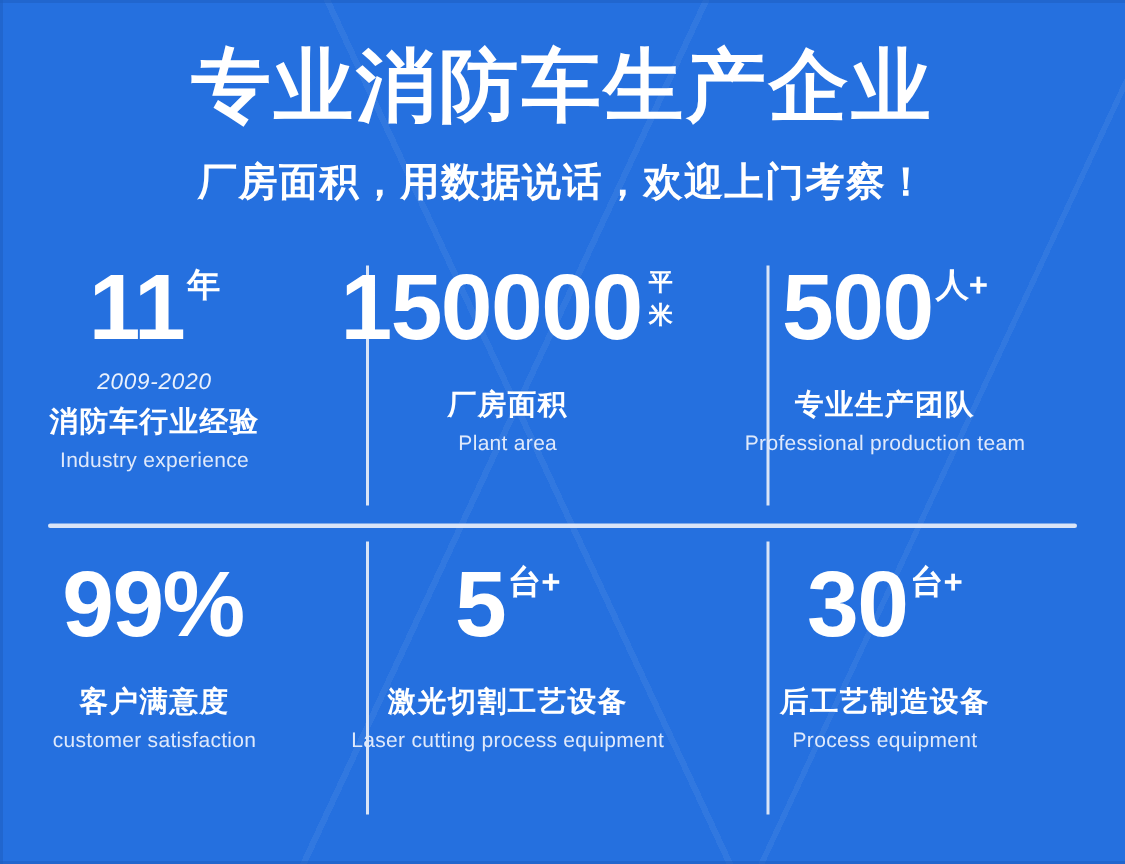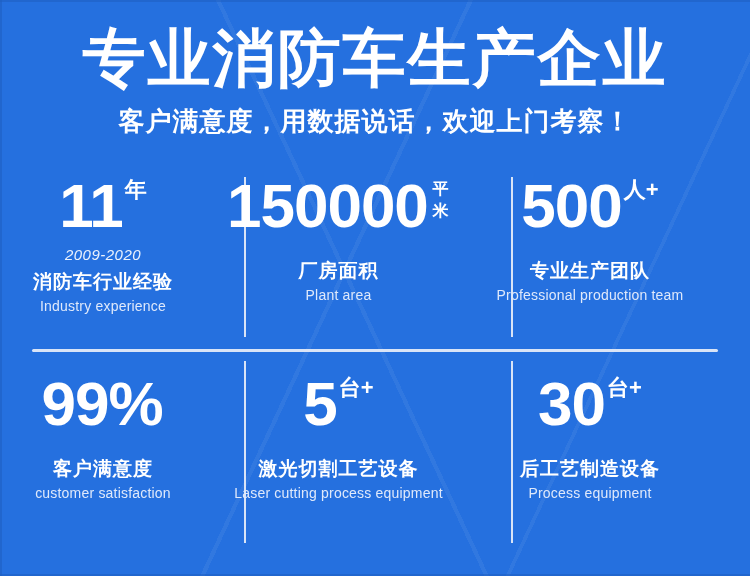--- a/index.html
+++ b/index.html
@@ -40,21 +40,21 @@
   .edge-bottom { bottom: 0; left: 0; width: 750px; height: 2px; }
   .edge-left   { top: 0; left: 0; width: 2px; height: 576px; }
 
   .head {
     position: relative;
     padding-top: 27px;
     text-align: center;
   }
   .title {
     color: #ffffff;
-    font-size: 63px;
+    font-size: 53px;
     line-height: 62px;
     font-weight: 700;
     letter-spacing: 2px;
     white-space: nowrap;
   }
   .subtitle {
     color: #ffffff;
     font-size: 26px;
     line-height: 32px;
     font-weight: 700;
@@ -160,21 +160,21 @@
 
 <div class="banner">
 
   <div class="watermark"></div>
   <div class="edge-top"></div>
   <div class="edge-bottom"></div>
   <div class="edge-left"></div>
 
   <div class="head">
     <div class="title">专业消防车生产企业</div>
-    <div class="subtitle">客户满意度，用数据说话，欢迎上门考察！</div>
+    <div class="subtitle">厂房面积，用数据说话，欢迎上门考察！</div>
   </div>
 
   <div class="grid">
 
     <div class="divider v-div" style="left:244px; top:12px; height:160px;"></div>
     <div class="divider v-div" style="left:511px; top:12px; height:160px;"></div>
     <div class="divider h-div" style="left:32px; top:184px; width:686px;"></div>
     <div class="divider v-div" style="left:244px; top:196px; height:182px;"></div>
     <div class="divider v-div" style="left:511px; top:196px; height:182px;"></div>
 

